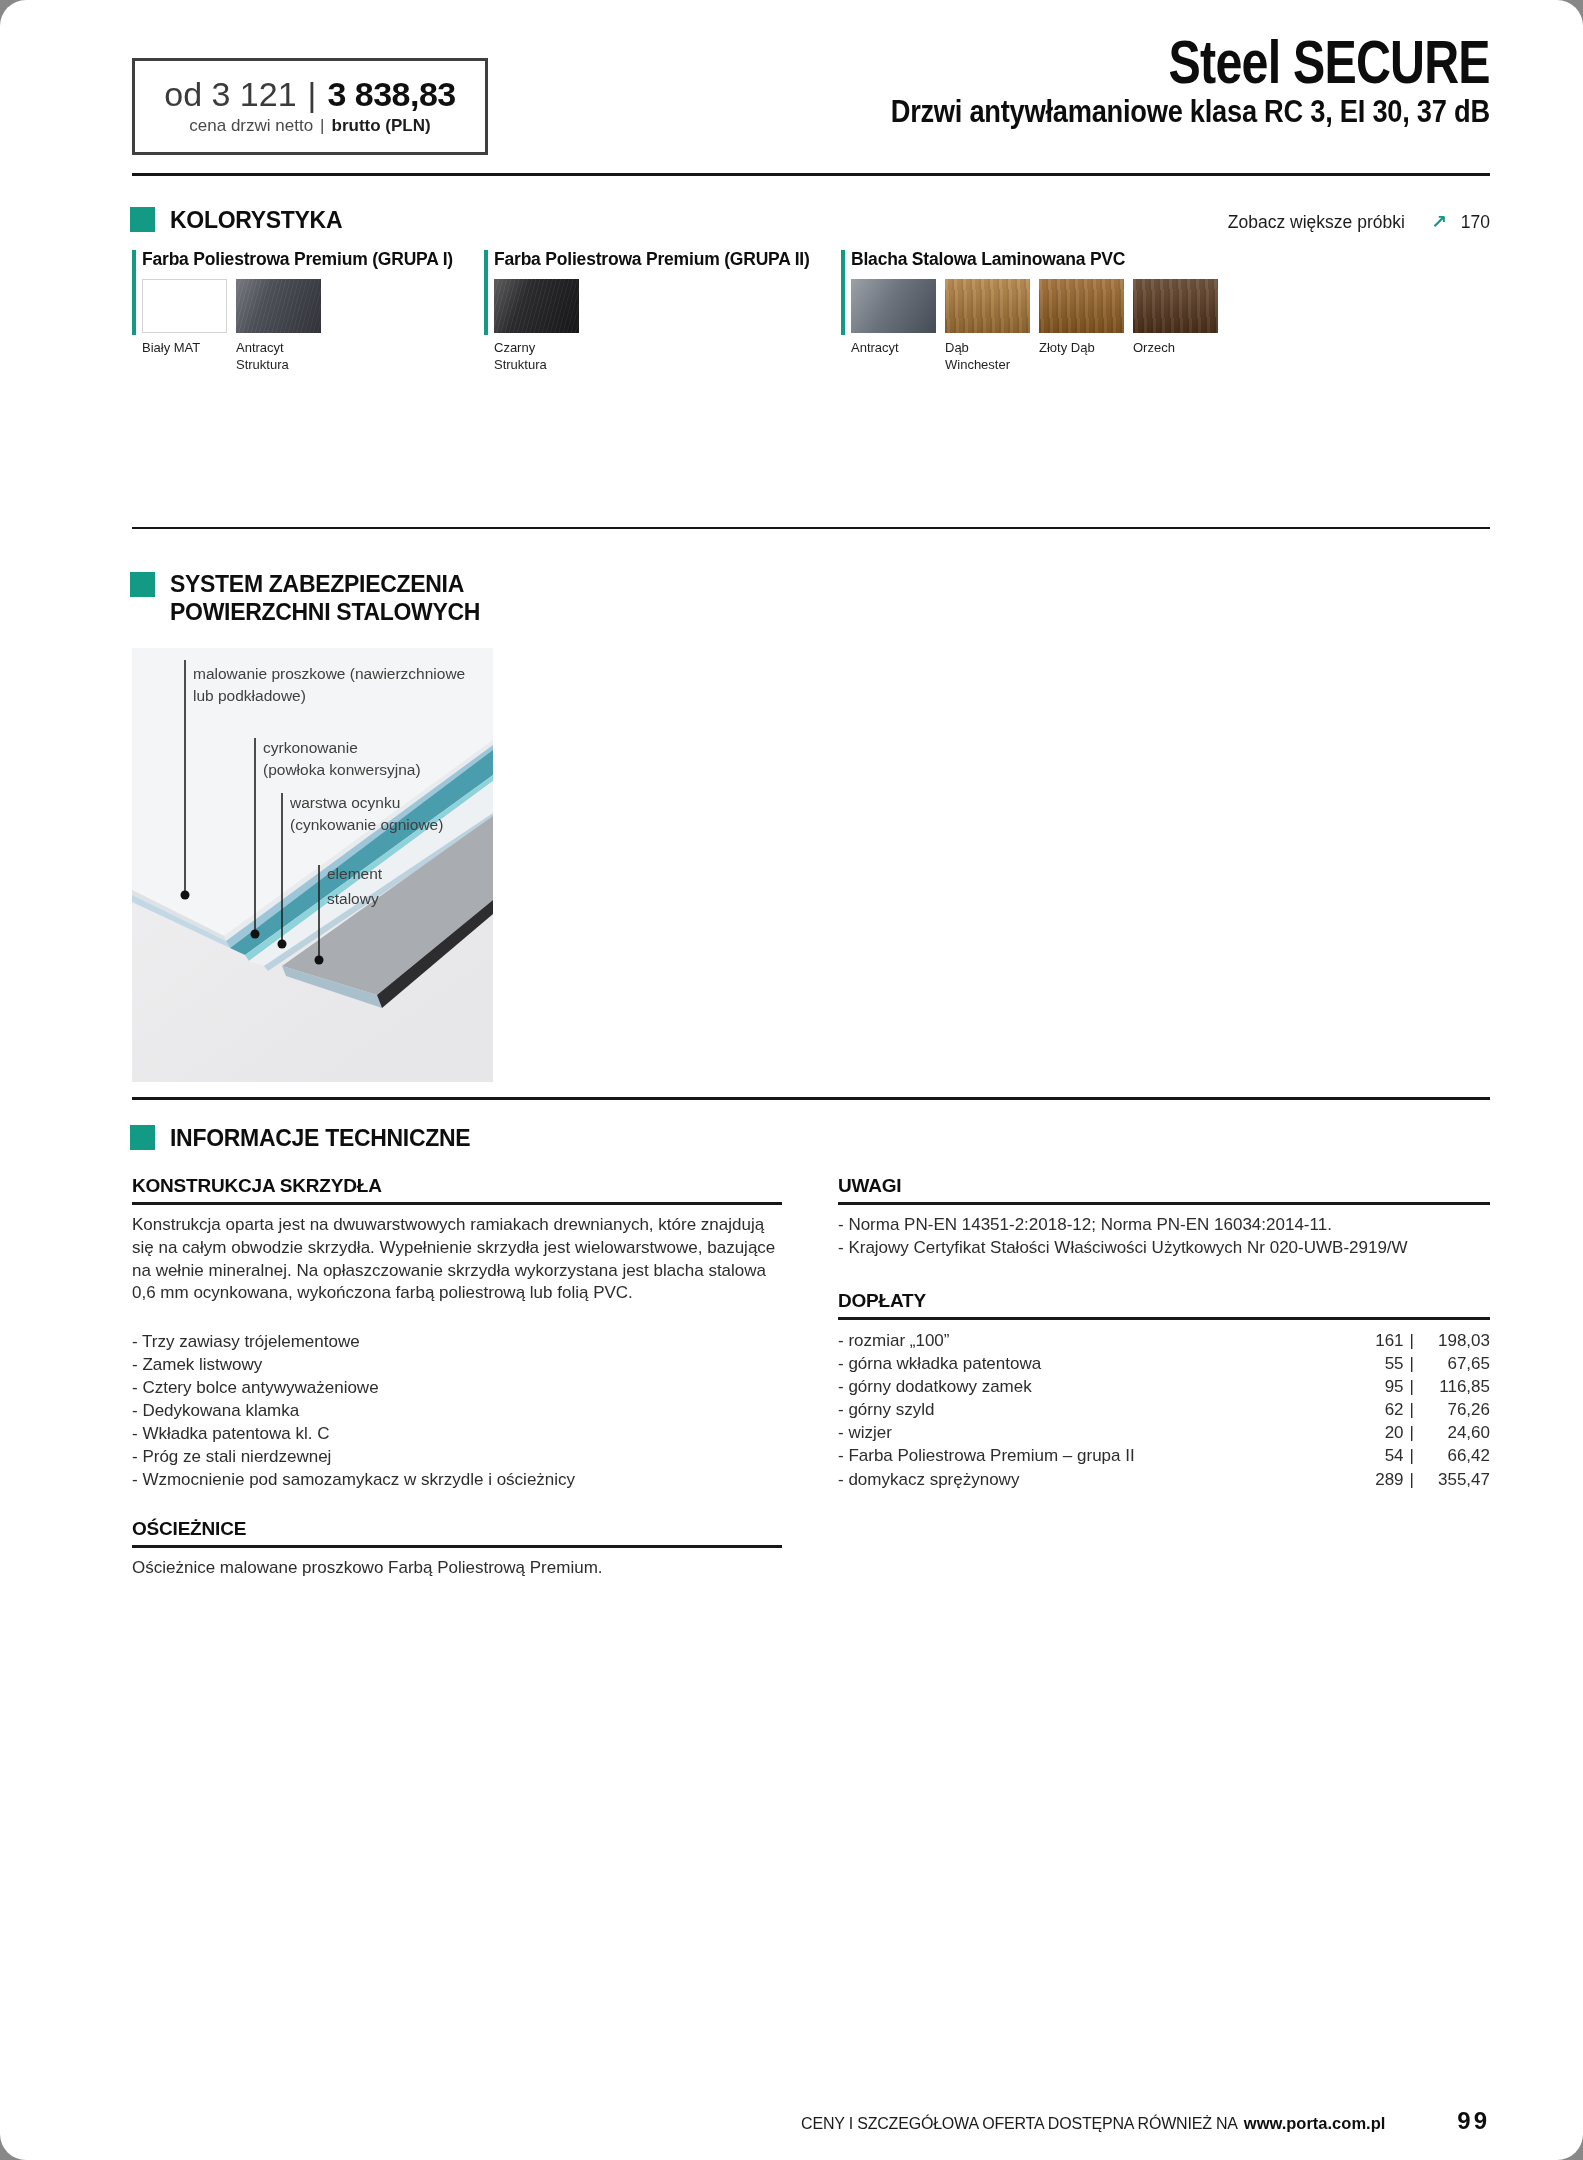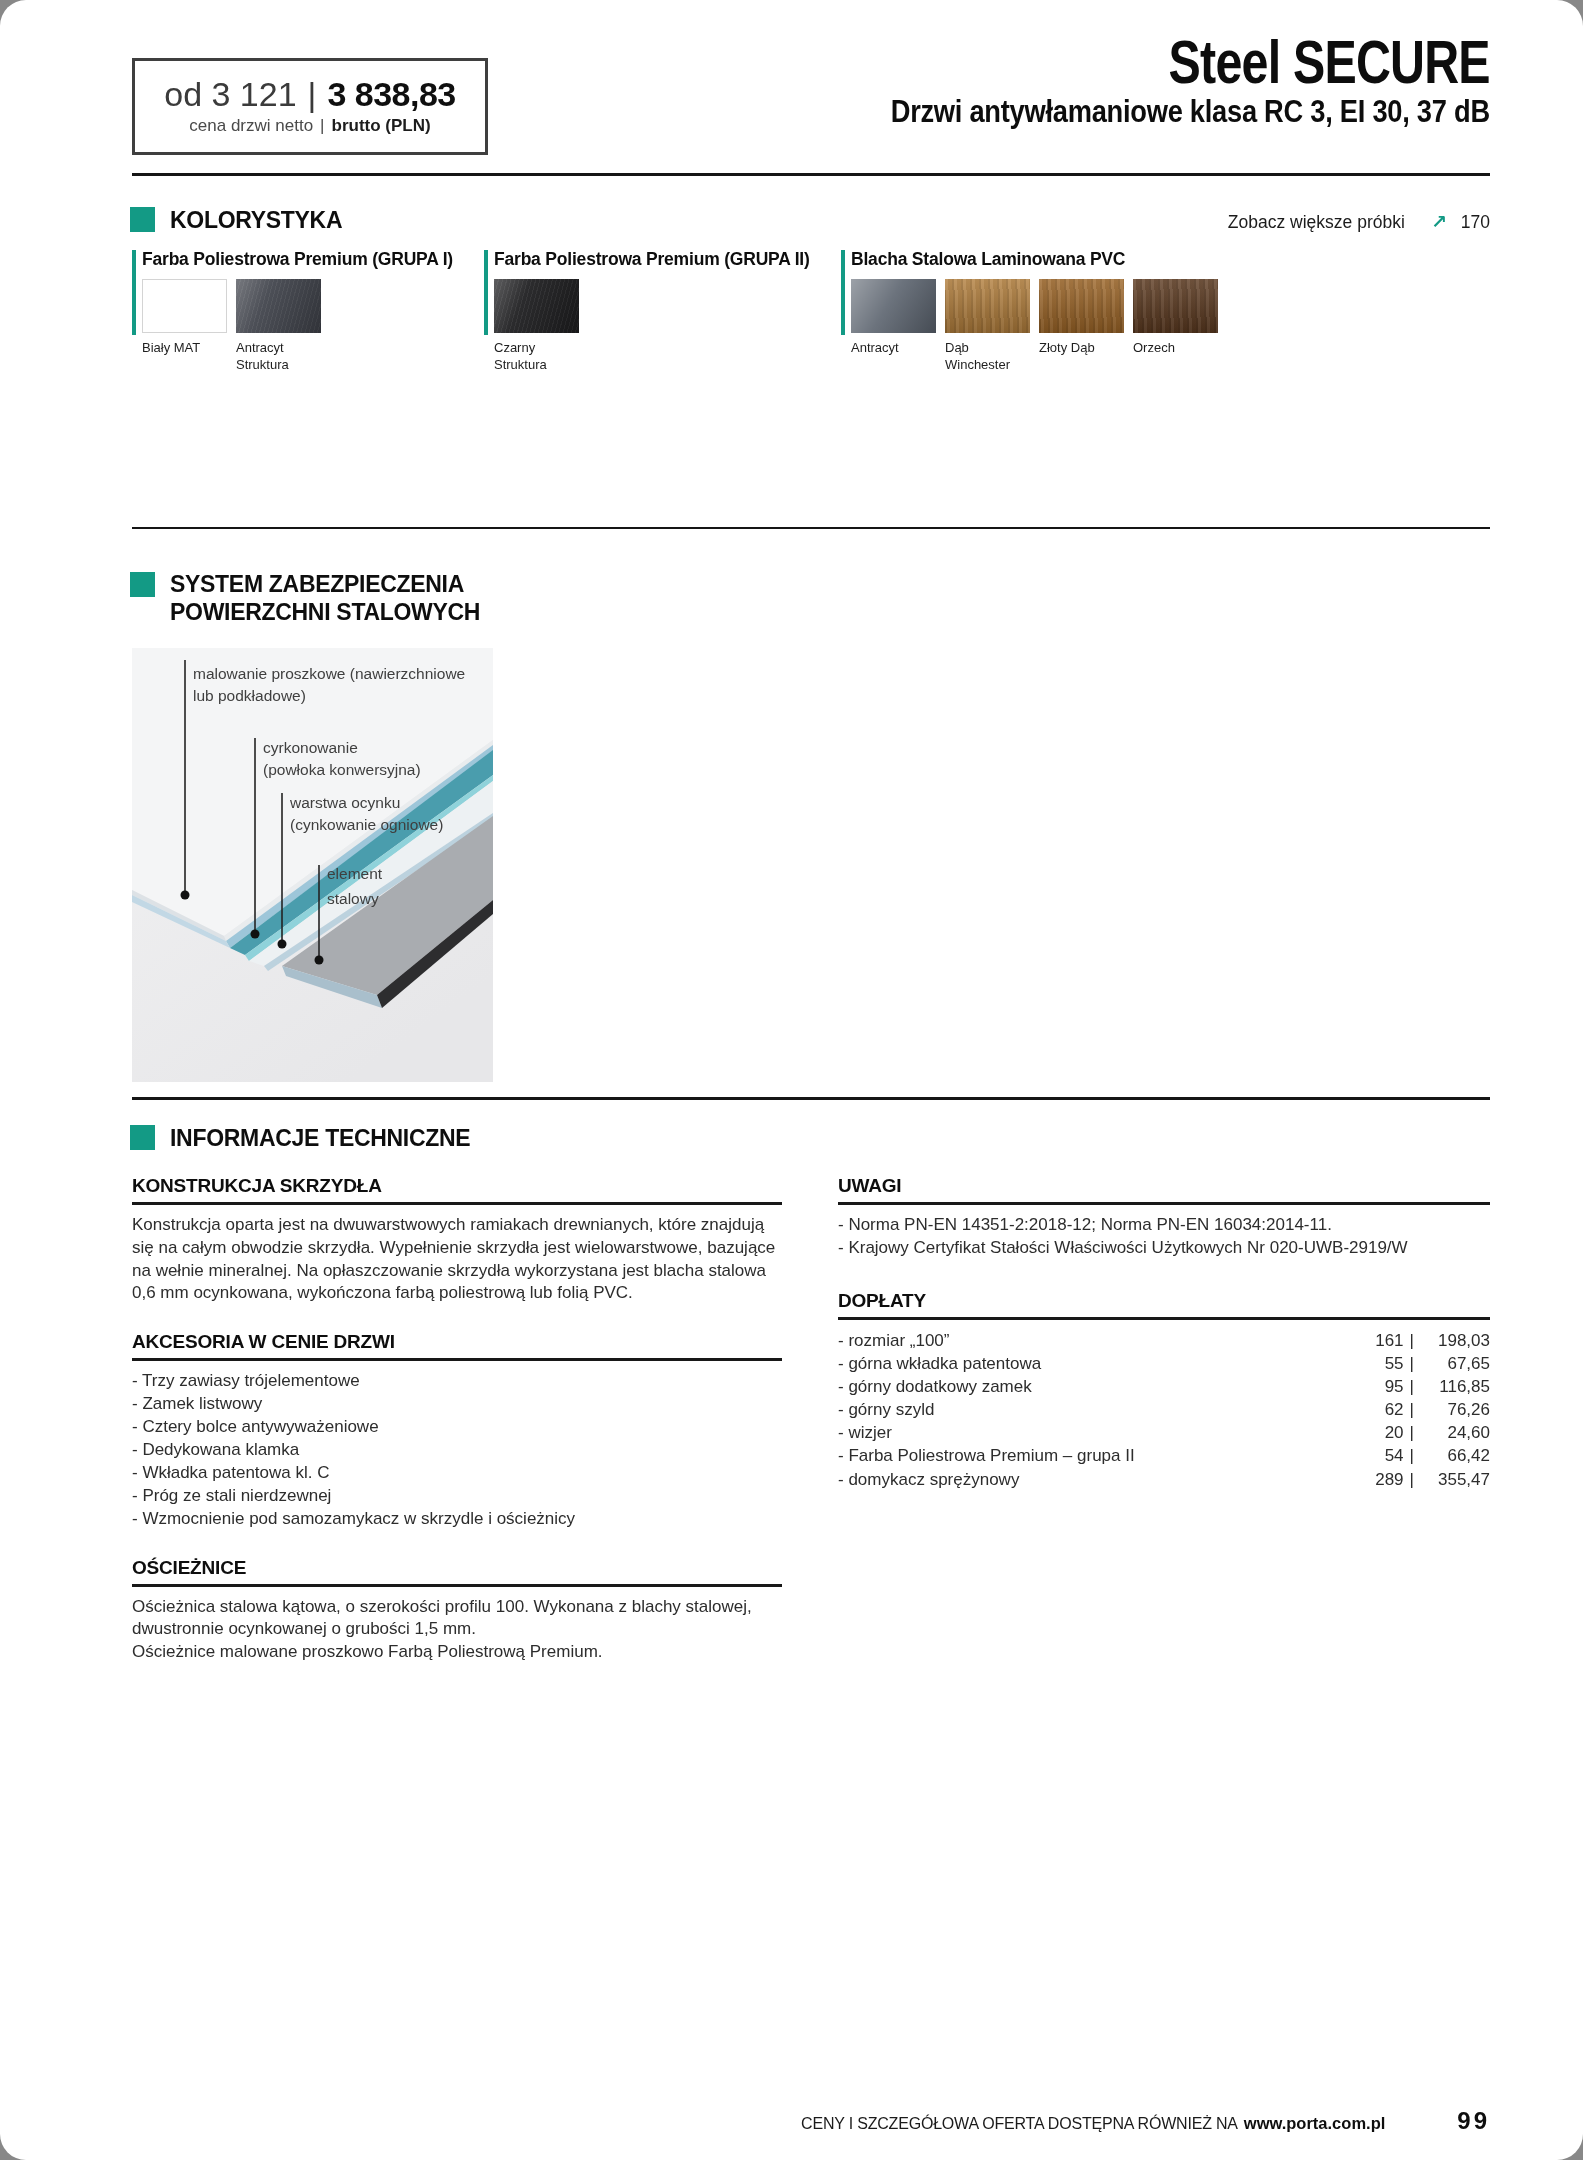--- a/index.html
+++ b/index.html
@@ -223,32 +223,30 @@
 
   <div class="sq" style="left:130px;top:1125px;"></div>
   <div class="section-title" style="top:1124px;">INFORMACJE TECHNICZNE</div>
 
   <div class="col left">
     <div class="sub">
       <h3>KONSTRUKCJA SKRZYDŁA</h3>
       <p>Konstrukcja oparta jest na dwuwarstwowych ramiakach drewnianych, które znajdują się na całym obwodzie skrzydła. Wypełnienie skrzydła jest wielowarstwowe, bazujące na wełnie mineralnej. Na opłaszczowanie skrzydła wykorzystana jest blacha stalowa 0,6 mm ocynkowana, wykończona farbą poliestrową lub folią PVC.</p>
     </div>
     <div class="sub">
-      <h3>AKCESORIA W CENIE DRZWI</h3>
       <div class="item">- Trzy zawiasy trójelementowe</div>
       <div class="item">- Zamek listwowy</div>
       <div class="item">- Cztery bolce antywyważeniowe</div>
       <div class="item">- Dedykowana klamka</div>
       <div class="item">- Wkładka patentowa kl. C</div>
       <div class="item">- Próg ze stali nierdzewnej</div>
       <div class="item">- Wzmocnienie pod samozamykacz w skrzydle i ościeżnicy</div>
     </div>
     <div class="sub">
       <h3>OŚCIEŻNICE</h3>
-      <p>Ościeżnica stalowa kątowa, o szerokości profilu 100. Wykonana z blachy stalowej, dwustronnie ocynkowanej o grubości 1,5 mm.</p>
       <p>Ościeżnice malowane proszkowo Farbą Poliestrową Premium.</p>
     </div>
   </div>
 
   <div class="col right">
     <div class="sub">
       <h3>UWAGI</h3>
       <div class="item">- Norma PN-EN 14351-2:2018-12; Norma PN-EN 16034:2014-11.</div>
       <div class="item">- Krajowy Certyfikat Stałości Właściwości Użytkowych Nr 020-UWB-2919/W</div>
     </div>

